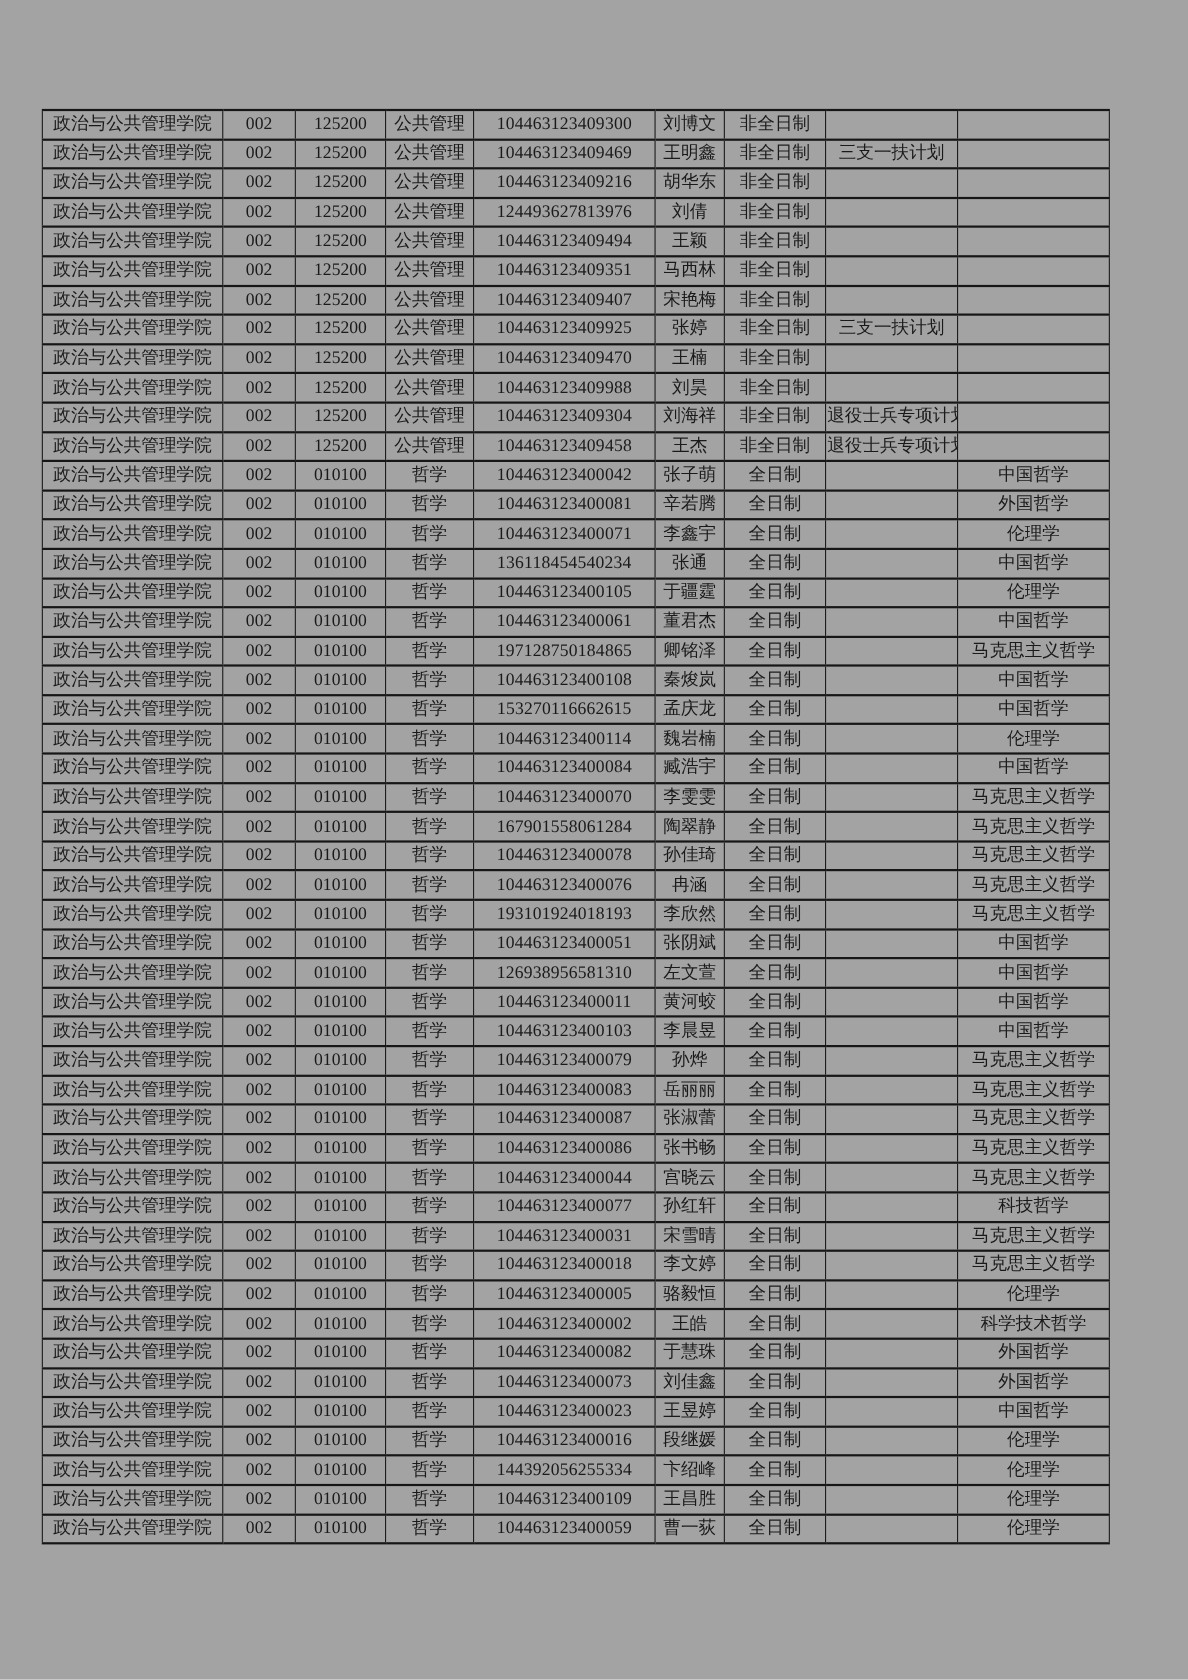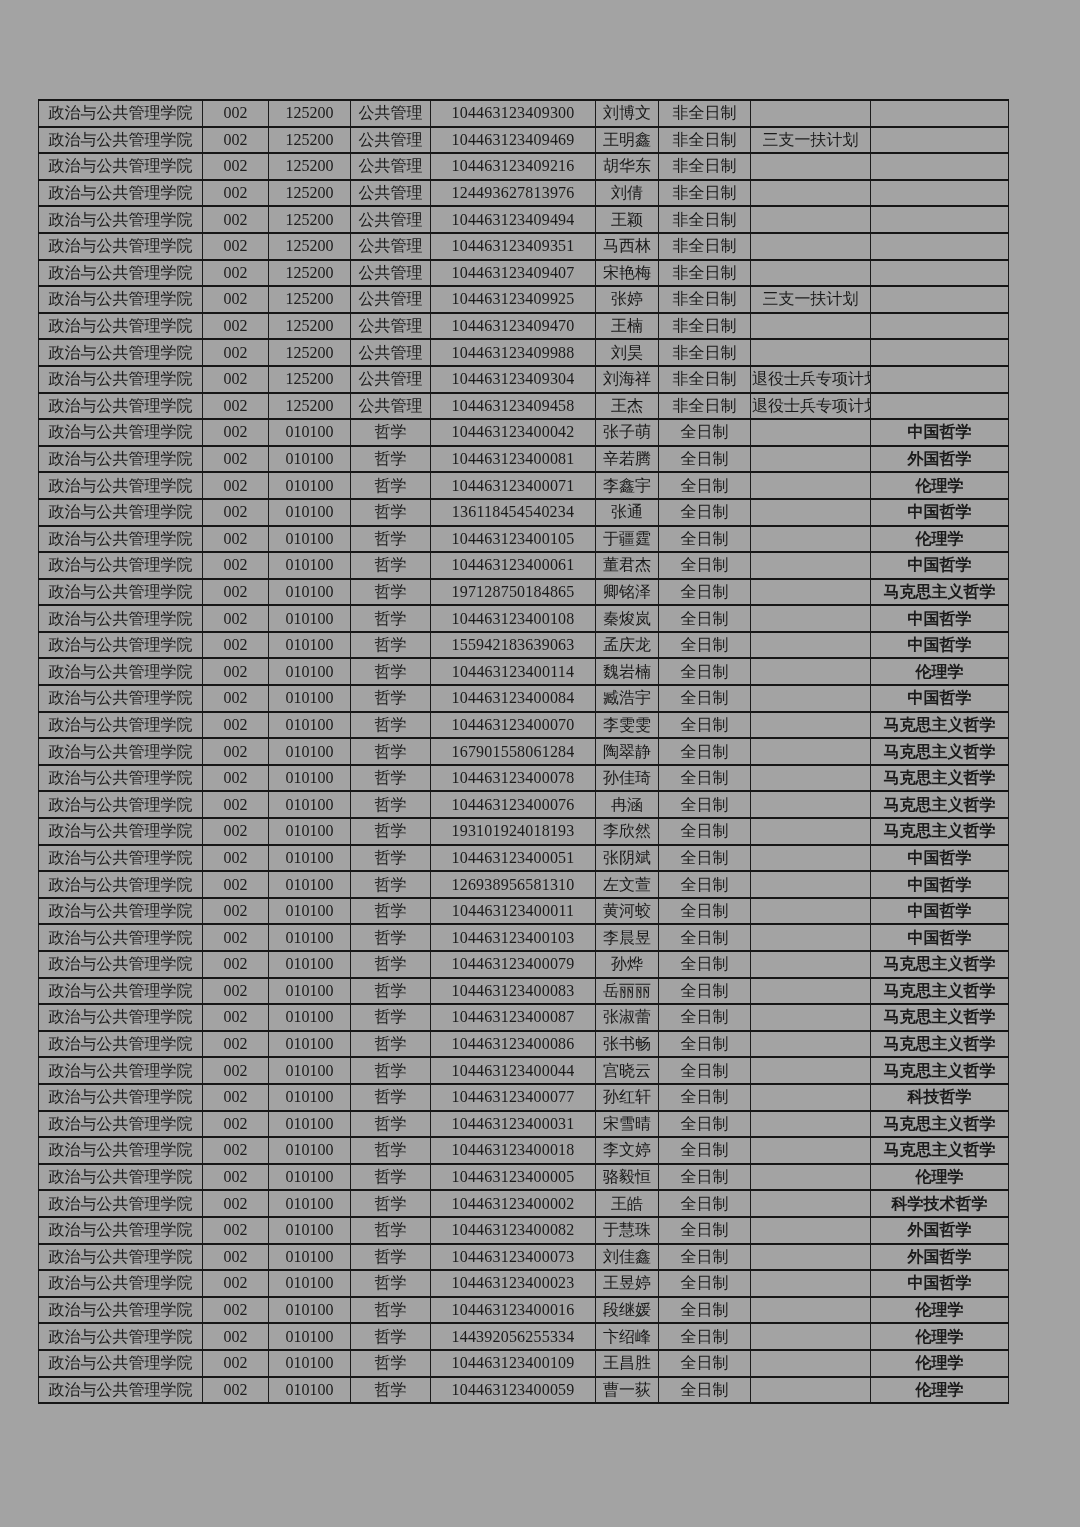--- a/index.html
+++ b/index.html
@@ -33,21 +33,21 @@
     vertical-align: middle;
     color: #1a1a1a;
     font-size: 16px;
     line-height: 1;
     white-space: nowrap;
     overflow: hidden;
     padding: 0 1px;
   }
   td.cell-candidate_id { font-size: 15.5px; letter-spacing: 0.2px; font-family: Liberation Serif, serif; }
   td.cell-dept_code, td.cell-major_code { font-size: 15.5px; }
-  td.cell-research_direction { font-size: 15px; font-weight: bold; }
+  td.cell-research_direction { font-size: 15px; }
   td.small-text { font-size: 10.5px; }
 </style>
 </head>
 <body>
 
 <div class="page">
   <table class="admission-table">
     <colgroup>
       <col style="width:164px">
       <col style="width:66px">
@@ -278,21 +278,21 @@
           <td class="cell-name">秦焌岚</td>
           <td class="cell-study_mode">全日制</td>
           <td class="cell-special_plan"></td>
           <td class="cell-research_direction">中国哲学</td>
         </tr>
         <tr>
           <td class="cell-college">政治与公共管理学院</td>
           <td class="cell-dept_code">002</td>
           <td class="cell-major_code">010100</td>
           <td class="cell-major">哲学</td>
-          <td class="cell-candidate_id">155942183639063</td>
+          <td class="cell-candidate_id">153270116662615</td>
           <td class="cell-name">孟庆龙</td>
           <td class="cell-study_mode">全日制</td>
           <td class="cell-special_plan"></td>
           <td class="cell-research_direction">中国哲学</td>
         </tr>
         <tr>
           <td class="cell-college">政治与公共管理学院</td>
           <td class="cell-dept_code">002</td>
           <td class="cell-major_code">010100</td>
           <td class="cell-major">哲学</td>

